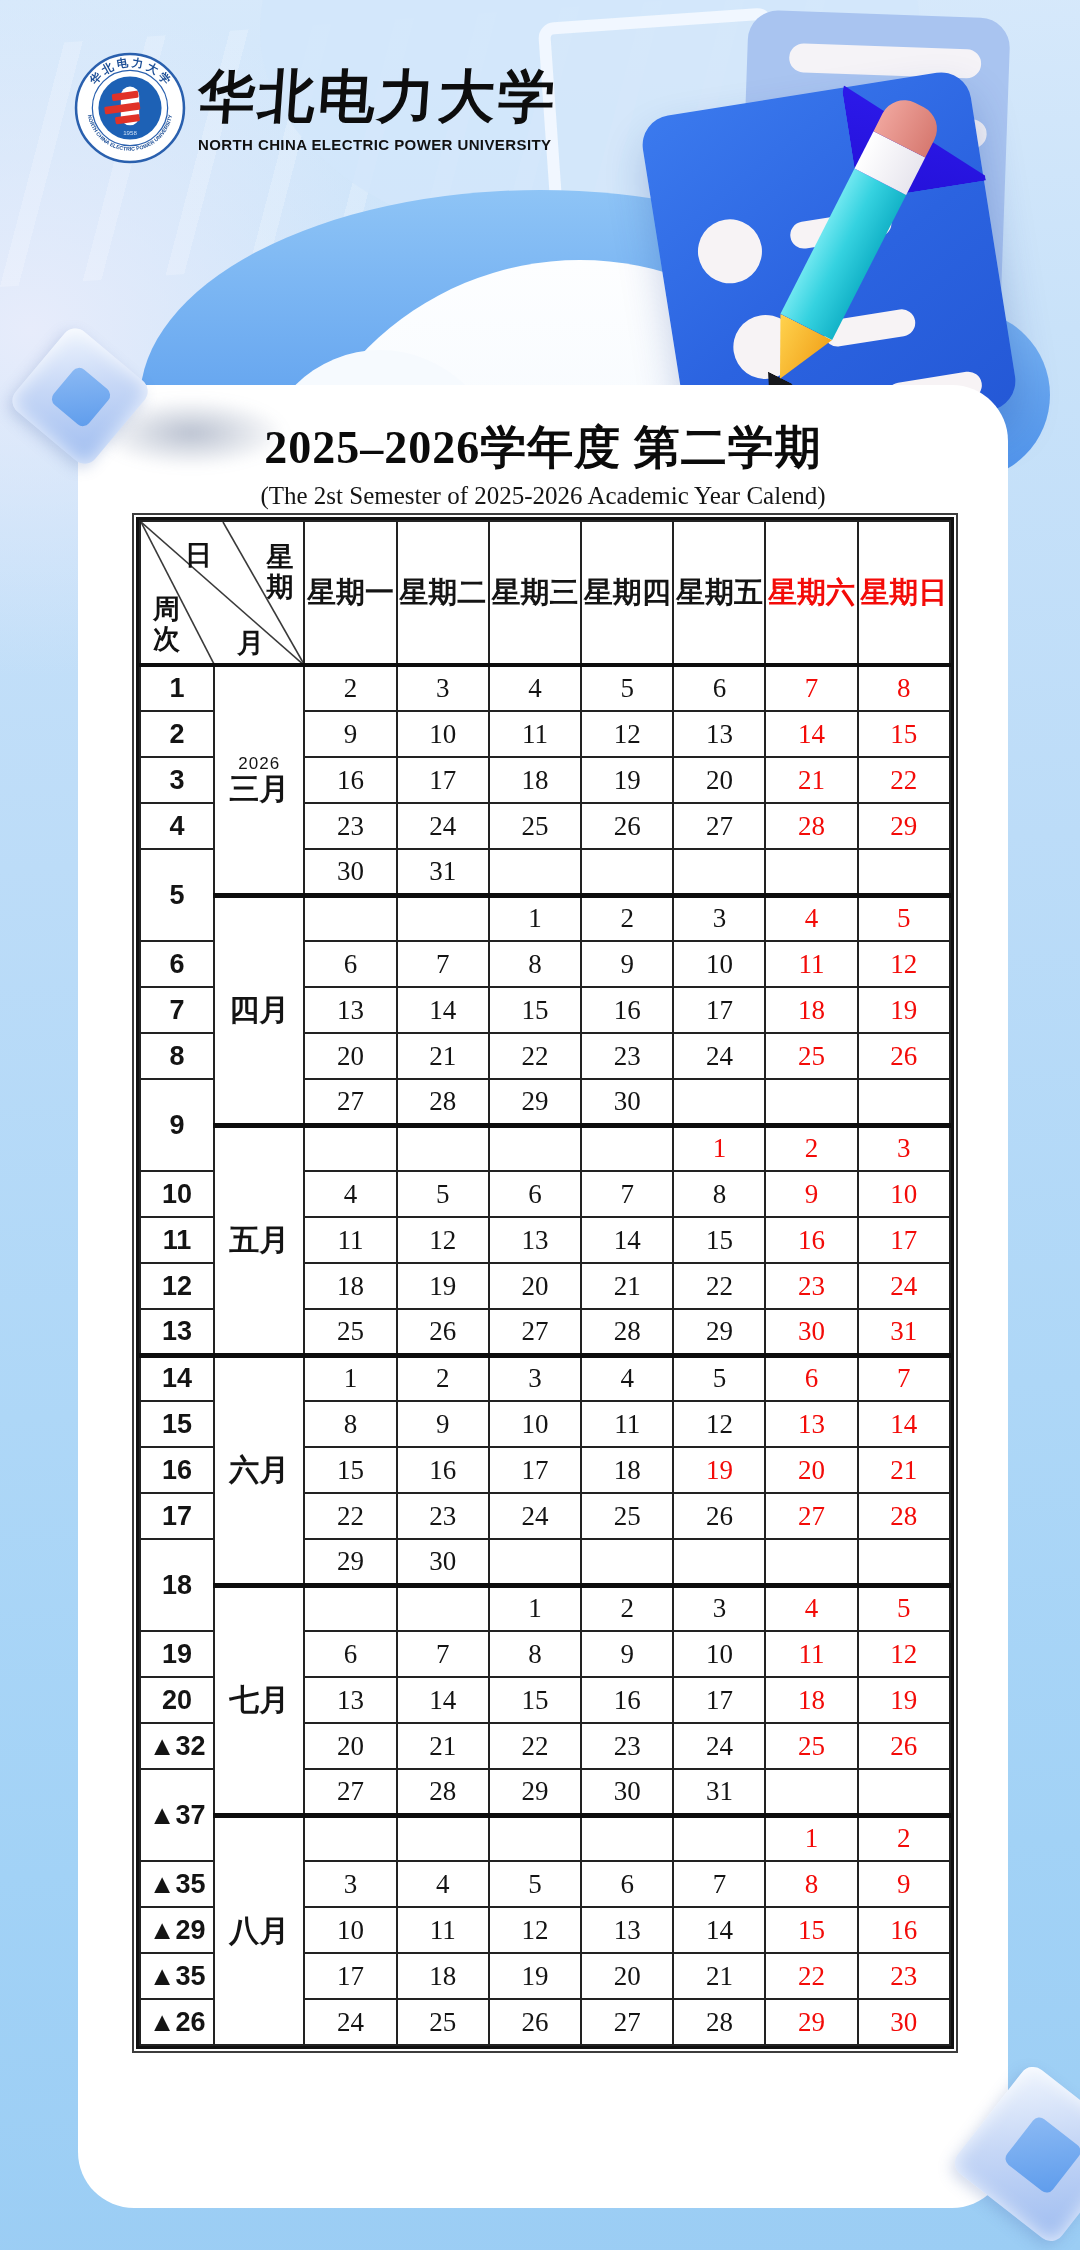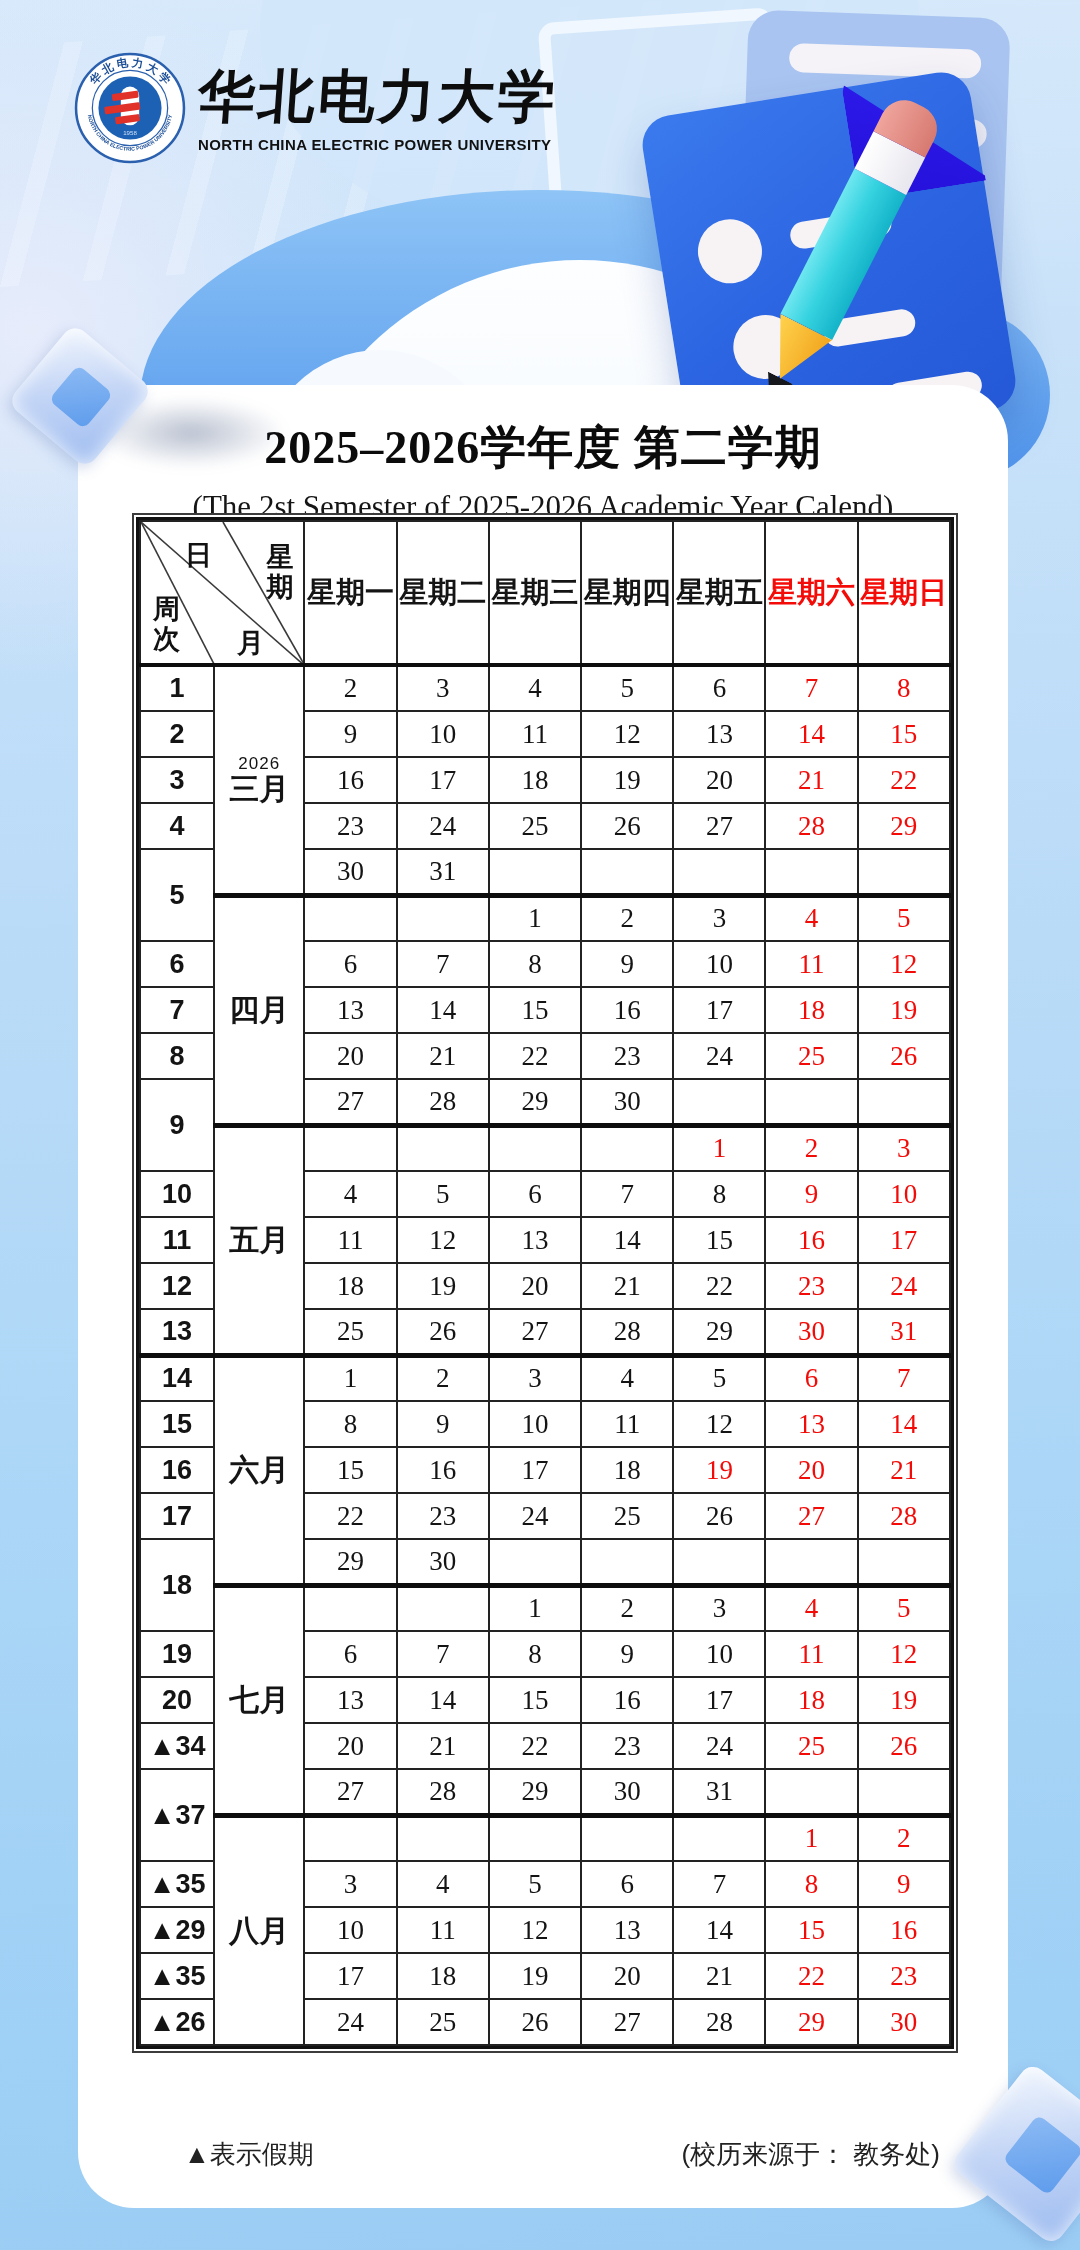--- a/index.html
+++ b/index.html
@@ -58,21 +58,21 @@
     box-shadow:inset 0 0 18px rgba(255,255,255,.8), 0 6px 14px rgba(80,110,180,.25);}
   .cube .core{position:absolute;border-radius:8px;background:linear-gradient(135deg,#8cbaf4,#5e9cec);}
   .cube-shadow{position:absolute;left:96px;top:398px;width:190px;height:70px;border-radius:50%;
     background:radial-gradient(closest-side,rgba(70,90,130,.38),rgba(70,90,130,0));filter:blur(6px);}
 
   
   .card{position:absolute;left:78px;top:385px;width:930px;height:1823px;background:#ffffff;border-radius:56px;}
   .title{position:absolute;left:0;top:32px;width:100%;text-align:center;font-family:"Liberation Serif",serif;
     font-weight:bold;font-size:46px;color:#0b0b0b;letter-spacing:1px;}
   .subtitle{position:absolute;left:0;top:97px;width:100%;text-align:center;font-family:"Liberation Serif",serif;
-    font-size:31px;color:#151515;margin-top:7px;}
+    font-size:25px;color:#151515;}
 
   
   .tbl-outer{position:absolute;left:54px;top:128px;border:2px solid #3c3c3c;padding:2px;background:#fff;}
   .tbl-inner{border:3px solid #111;}
   table.cal{border-collapse:collapse;table-layout:fixed;width:812px;}
   .cal th,.cal td{border:2px solid #222;text-align:center;vertical-align:middle;padding:0;overflow:hidden;color:#141414;}
   .cal thead th{height:144px;border-bottom:4px solid #0d0d0d;font-weight:bold;font-size:29px;}
   .cal td{height:46px;}
   .cal .wk{font-weight:bold;font-size:27px;font-family:"Liberation Sans",sans-serif;}
   .cal .mo{font-weight:bold;font-size:30px;line-height:32px;}
@@ -439,21 +439,21 @@
                 <td class="wk" rowspan="1">20</td>
                 <td class="day">13</td>
                 <td class="day">14</td>
                 <td class="day">15</td>
                 <td class="day">16</td>
                 <td class="day">17</td>
                 <td class="day red">18</td>
                 <td class="day red">19</td>
               </tr>
               <tr>
-                <td class="wk" rowspan="1">▲34</td>
+                <td class="wk" rowspan="1">▲32</td>
                 <td class="day">20</td>
                 <td class="day">21</td>
                 <td class="day">22</td>
                 <td class="day">23</td>
                 <td class="day">24</td>
                 <td class="day red">25</td>
                 <td class="day red">26</td>
               </tr>
               <tr>
                 <td class="wk" rowspan="2">▲37</td>
@@ -515,24 +515,20 @@
                 <td class="day">27</td>
                 <td class="day">28</td>
                 <td class="day red">29</td>
                 <td class="day red">30</td>
               </tr>
             </tbody>
         </table>
       </div>
     </div>
 
-    <div class="card-footer">
-      <span>▲表示假期</span>
-      <span>(校历来源于： 教务处)</span>
-    </div>
   </div>
 
   <div class="cube-shadow"></div>
   <div class="cube" style="left:14px;top:330px;width:140px;height:145px;">
     <div class="face" style="left:14px;top:14px;width:104px;height:104px;transform:rotate(40deg);"></div>
     <div class="core" style="left:44px;top:44px;width:46px;height:46px;transform:rotate(40deg);"></div>
   </div>
   <div class="cube" style="left:962px;top:2072px;width:170px;height:180px;">
     <div class="face" style="left:14px;top:16px;width:132px;height:132px;transform:rotate(38deg);"></div>
     <div class="core" style="left:52px;top:54px;width:58px;height:58px;transform:rotate(38deg);"></div>

